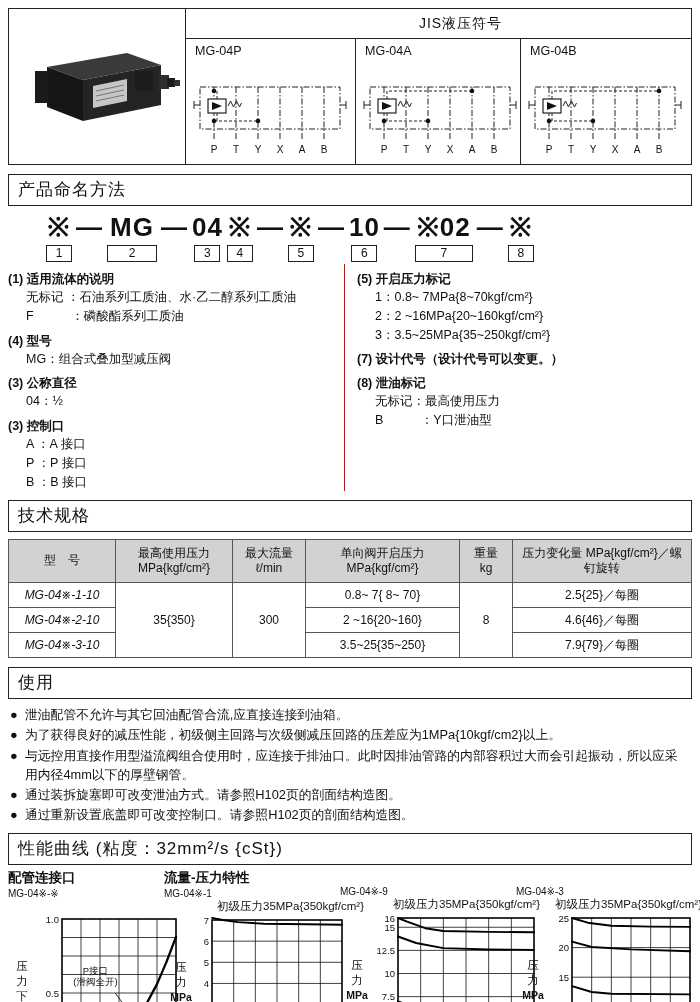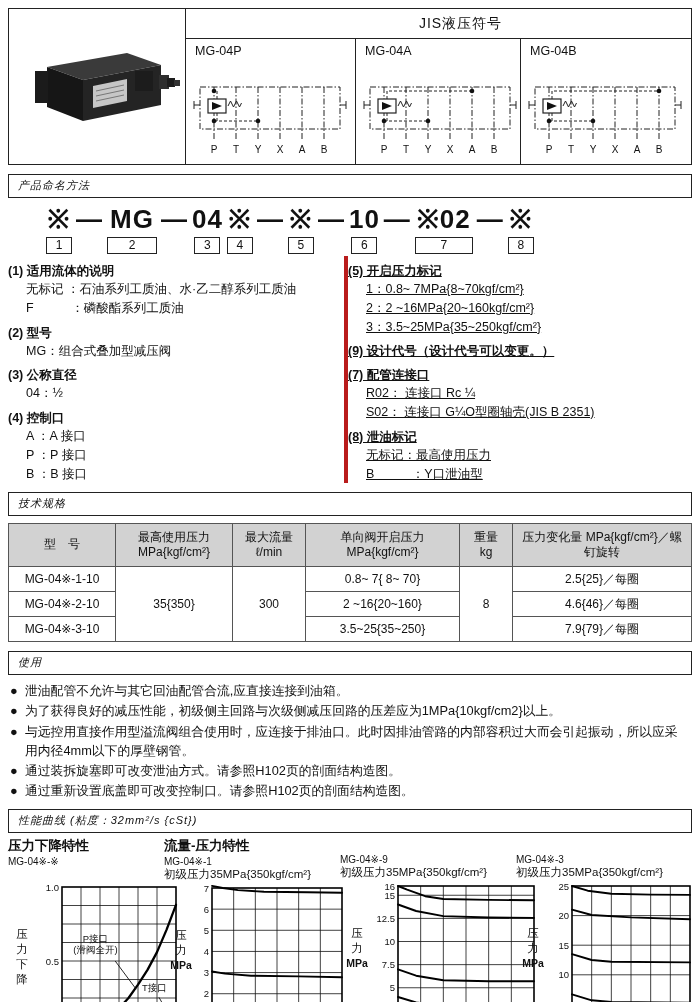--- a/index.html
+++ b/index.html
@@ -13,57 +13,57 @@
   .photo-cell{grid-row:1/3;grid-column:1;}
   .jis-header{grid-row:1;grid-column:2/5;border-left:1.5px solid #222;border-bottom:1.5px solid #222;
               display:flex;align-items:center;justify-content:center;font-size:14px;letter-spacing:1px;padding-left:44px;}
   .sym-cell{border-left:1.5px solid #222;position:relative;}
   .sym-cell:first-of-type{border-left:none;}
   .sym-label{position:absolute;top:5px;left:9px;font-size:12.5px;}
   .sym-canvas{position:absolute;top:22px;left:2px;}
 
   
   .sec-box{border:1.5px solid #222;margin-top:9px;padding:3px 9px 4px 9px;
-           font-size:11px;letter-spacing:1px;font-style:italic;}
+           font-size:17px;letter-spacing:1px;}
 
   
   .code-row{display:flex;align-items:flex-start;margin:7px 0 2px 36px;}
   .code-seg{display:flex;flex-direction:column;align-items:center;margin:0 2px;}
   .code-text{font-size:26px;font-weight:bold;line-height:28px;letter-spacing:1px;font-family:"Liberation Sans",sans-serif;}
   .code-box{border:1.5px solid #222;font-size:12px;line-height:15px;min-width:20px;
             padding:0 2px;text-align:center;margin-top:4px;}
   .code-box.bw2{min-width:44px;}
   .code-box.bw7{min-width:52px;}
 
   
   .cols{display:flex;}
   .col-left{width:336px;}
-  .col-right{flex:1;border-left:4px solid #b91c1c;text-decoration:underline;}
+  .col-right{flex:1;border-left:1px solid #b91c1c;padding-left:12px;}
   .item-head{font-weight:bold;font-size:12.5px;margin-top:7px;}
   .item-line{margin-left:18px;font-size:12.5px;line-height:1.5;}
 
   
   table.spec{border-collapse:collapse;width:100%;margin-top:7px;}
   table.spec th,table.spec td{border:1px solid #555;text-align:center;font-size:12px;padding:2px 4px;}
   table.spec th{background:#d2d2d2;font-weight:normal;height:38px;font-size:12px;line-height:1.3;}
   table.spec td{height:20px;}
-  td.model{text-align:left;padding-left:7px;}
+  td.model{text-align:left;padding-left:7px;font-style:italic;}
 
   
   .bullets{margin:6px 2px 0 2px;}
   .bullet{display:flex;font-size:12.8px;line-height:1.5;margin-top:1px;}
   .bullet .mark{flex:0 0 15px;}
   .bullet .txt{flex:1;}
 
   
   .charts{position:relative;height:246px;margin-top:4px;}
   .cblock{position:absolute;top:0;}
   .c-title{font-size:13.5px;font-weight:bold;}
   .c-model{font-size:10px;margin-top:1px;}
-  .c-sub{font-size:11.5px;}
+  .c-sub{font-size:11.5px;text-align:right;}
   .c-spacer{height:14px;}
   .c-topgap{height:16px;}
   .c-flex{display:flex;align-items:flex-start;}
   .ylab{text-align:center;margin-top:46px;overflow:visible;}
   .ylab-cjk{font-size:11.5px;line-height:1.3;white-space:pre-line;}
   .ylab-u{font-size:10.5px;font-weight:bold;margin-top:1px;}
   .w28{width:28px;} .w34{width:34px;}
 </style>
 </head>
 <body>
@@ -227,48 +227,43 @@
   </div>
 
   <div class="cols">
     <div class="col-left">
       <div class="item">
         <div class="item-head">(1) 适用流体的说明</div>
         <div class="item-line">无标记 ：石油系列工质油、水·乙二醇系列工质油</div>
         <div class="item-line">F　　　：磷酸酯系列工质油</div>
       </div>
       <div class="item">
-        <div class="item-head">(2) 型号</div>
+        <div class="item-head">(4) 型号</div>
         <div class="item-line">MG：组合式叠加型减压阀</div>
       </div>
       <div class="item">
         <div class="item-head">(3) 公称直径</div>
         <div class="item-line">04：½</div>
       </div>
       <div class="item">
-        <div class="item-head">(4) 控制口</div>
+        <div class="item-head">(3) 控制口</div>
         <div class="item-line">A ：A 接口</div>
         <div class="item-line">P ：P 接口</div>
         <div class="item-line">B ：B 接口</div>
       </div>
     </div>
     <div class="col-right">
       <div class="item">
         <div class="item-head">(5) 开启压力标记</div>
         <div class="item-line">1：0.8~ 7MPa{8~70kgf/cm²}</div>
         <div class="item-line">2：2 ~16MPa{20~160kgf/cm²}</div>
         <div class="item-line">3：3.5~25MPa{35~250kgf/cm²}</div>
       </div>
       <div class="item">
-        <div class="item-head">(9) 设计代号（设计代号可以变更。）</div>
-      </div>
-      <div class="item">
-        <div class="item-head">(7) 配管连接口</div>
-        <div class="item-line">R02： 连接口 Rc ¼</div>
-        <div class="item-line">S02： 连接口 G¼O型圈轴壳(JIS B 2351)</div>
+        <div class="item-head">(7) 设计代号（设计代号可以变更。）</div>
       </div>
       <div class="item">
         <div class="item-head">(8) 泄油标记</div>
         <div class="item-line">无标记：最高使用压力</div>
         <div class="item-line">B　　　：Y口泄油型</div>
       </div>
     </div>
   </div>
 
   <div class="sec-box">技术规格</div>
@@ -336,21 +331,21 @@
     <div class="bullet">
         <span class="mark">●</span>
         <span class="txt">通过重新设置底盖即可改变控制口。请参照H102页的剖面结构造图。</span>
       </div>
   </div>
 
   <div class="sec-box">性能曲线 (粘度：32mm²/s {cSt})</div>
 
   <div class="charts">
     <div class="cblock" style="left:0;width:194px">
-      <div class="c-title">压力下降特性</div>
+      <div class="c-title">配管连接口</div>
       <div class="c-model">MG-04※-※</div>
       <div class="c-spacer"></div>
       <div class="c-flex">
         <div class="ylab w28">
           <div class="ylab-cjk">压
 力
 下
 降</div>
 
         </div>

